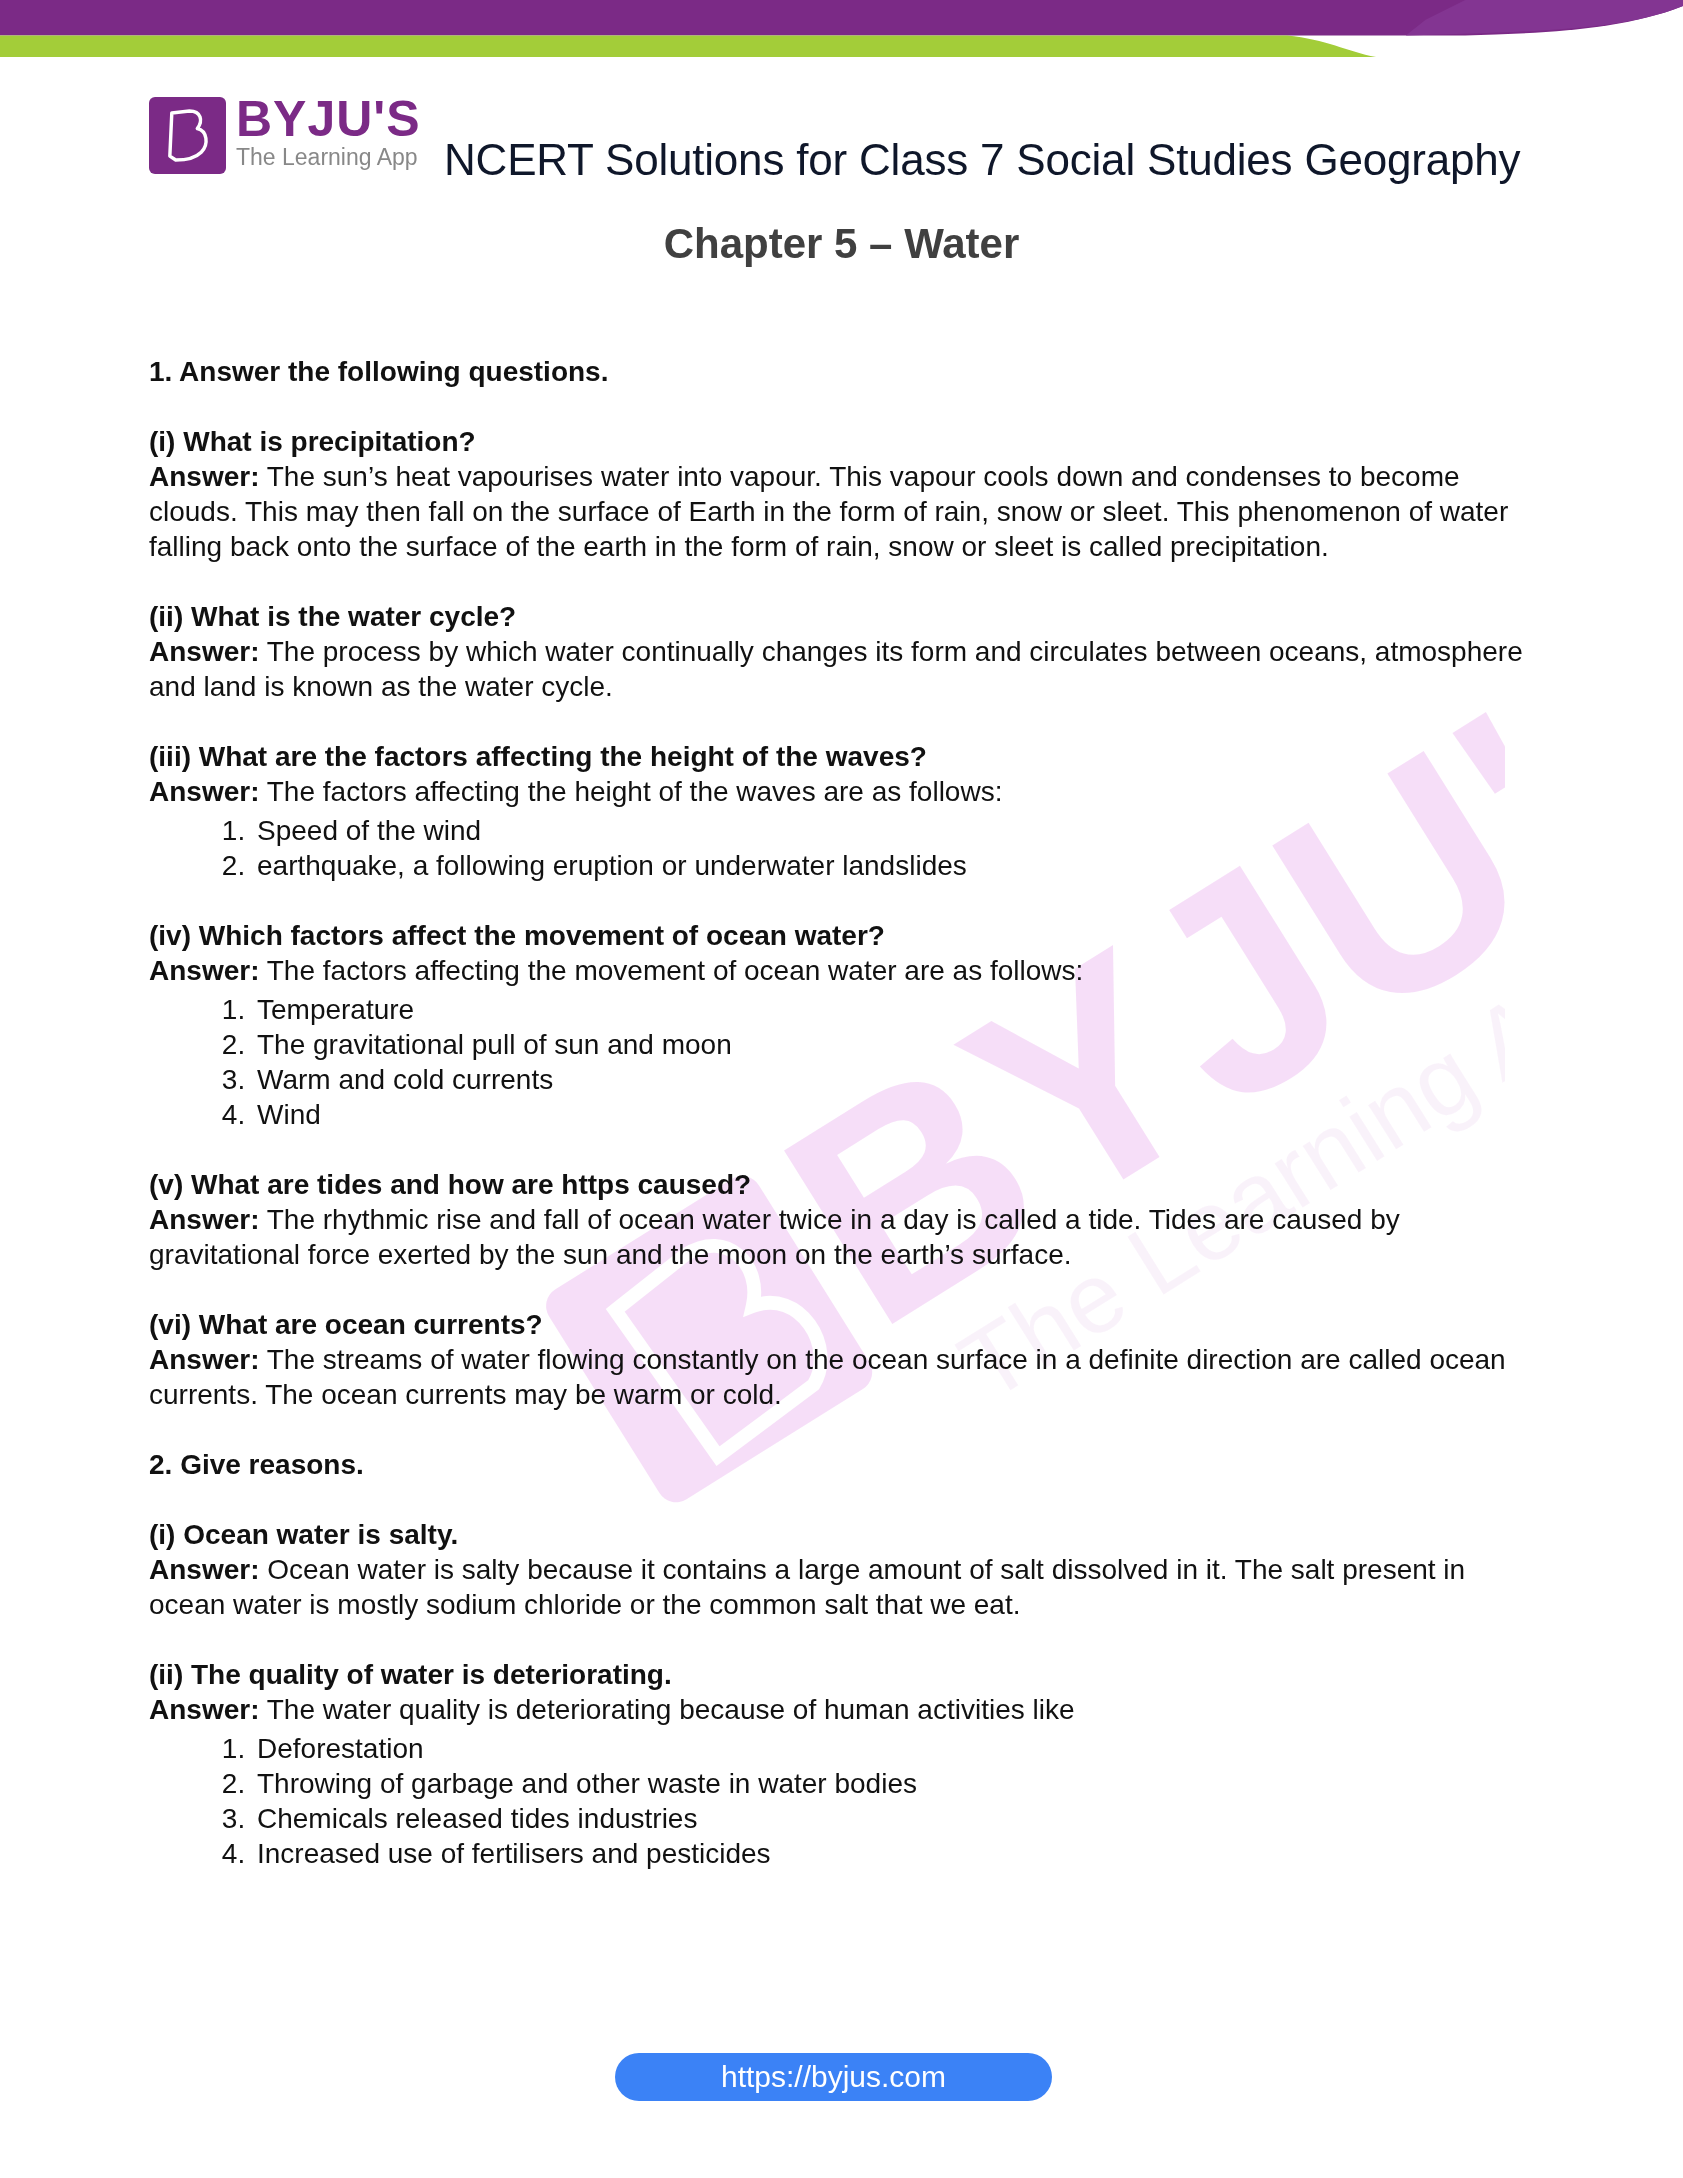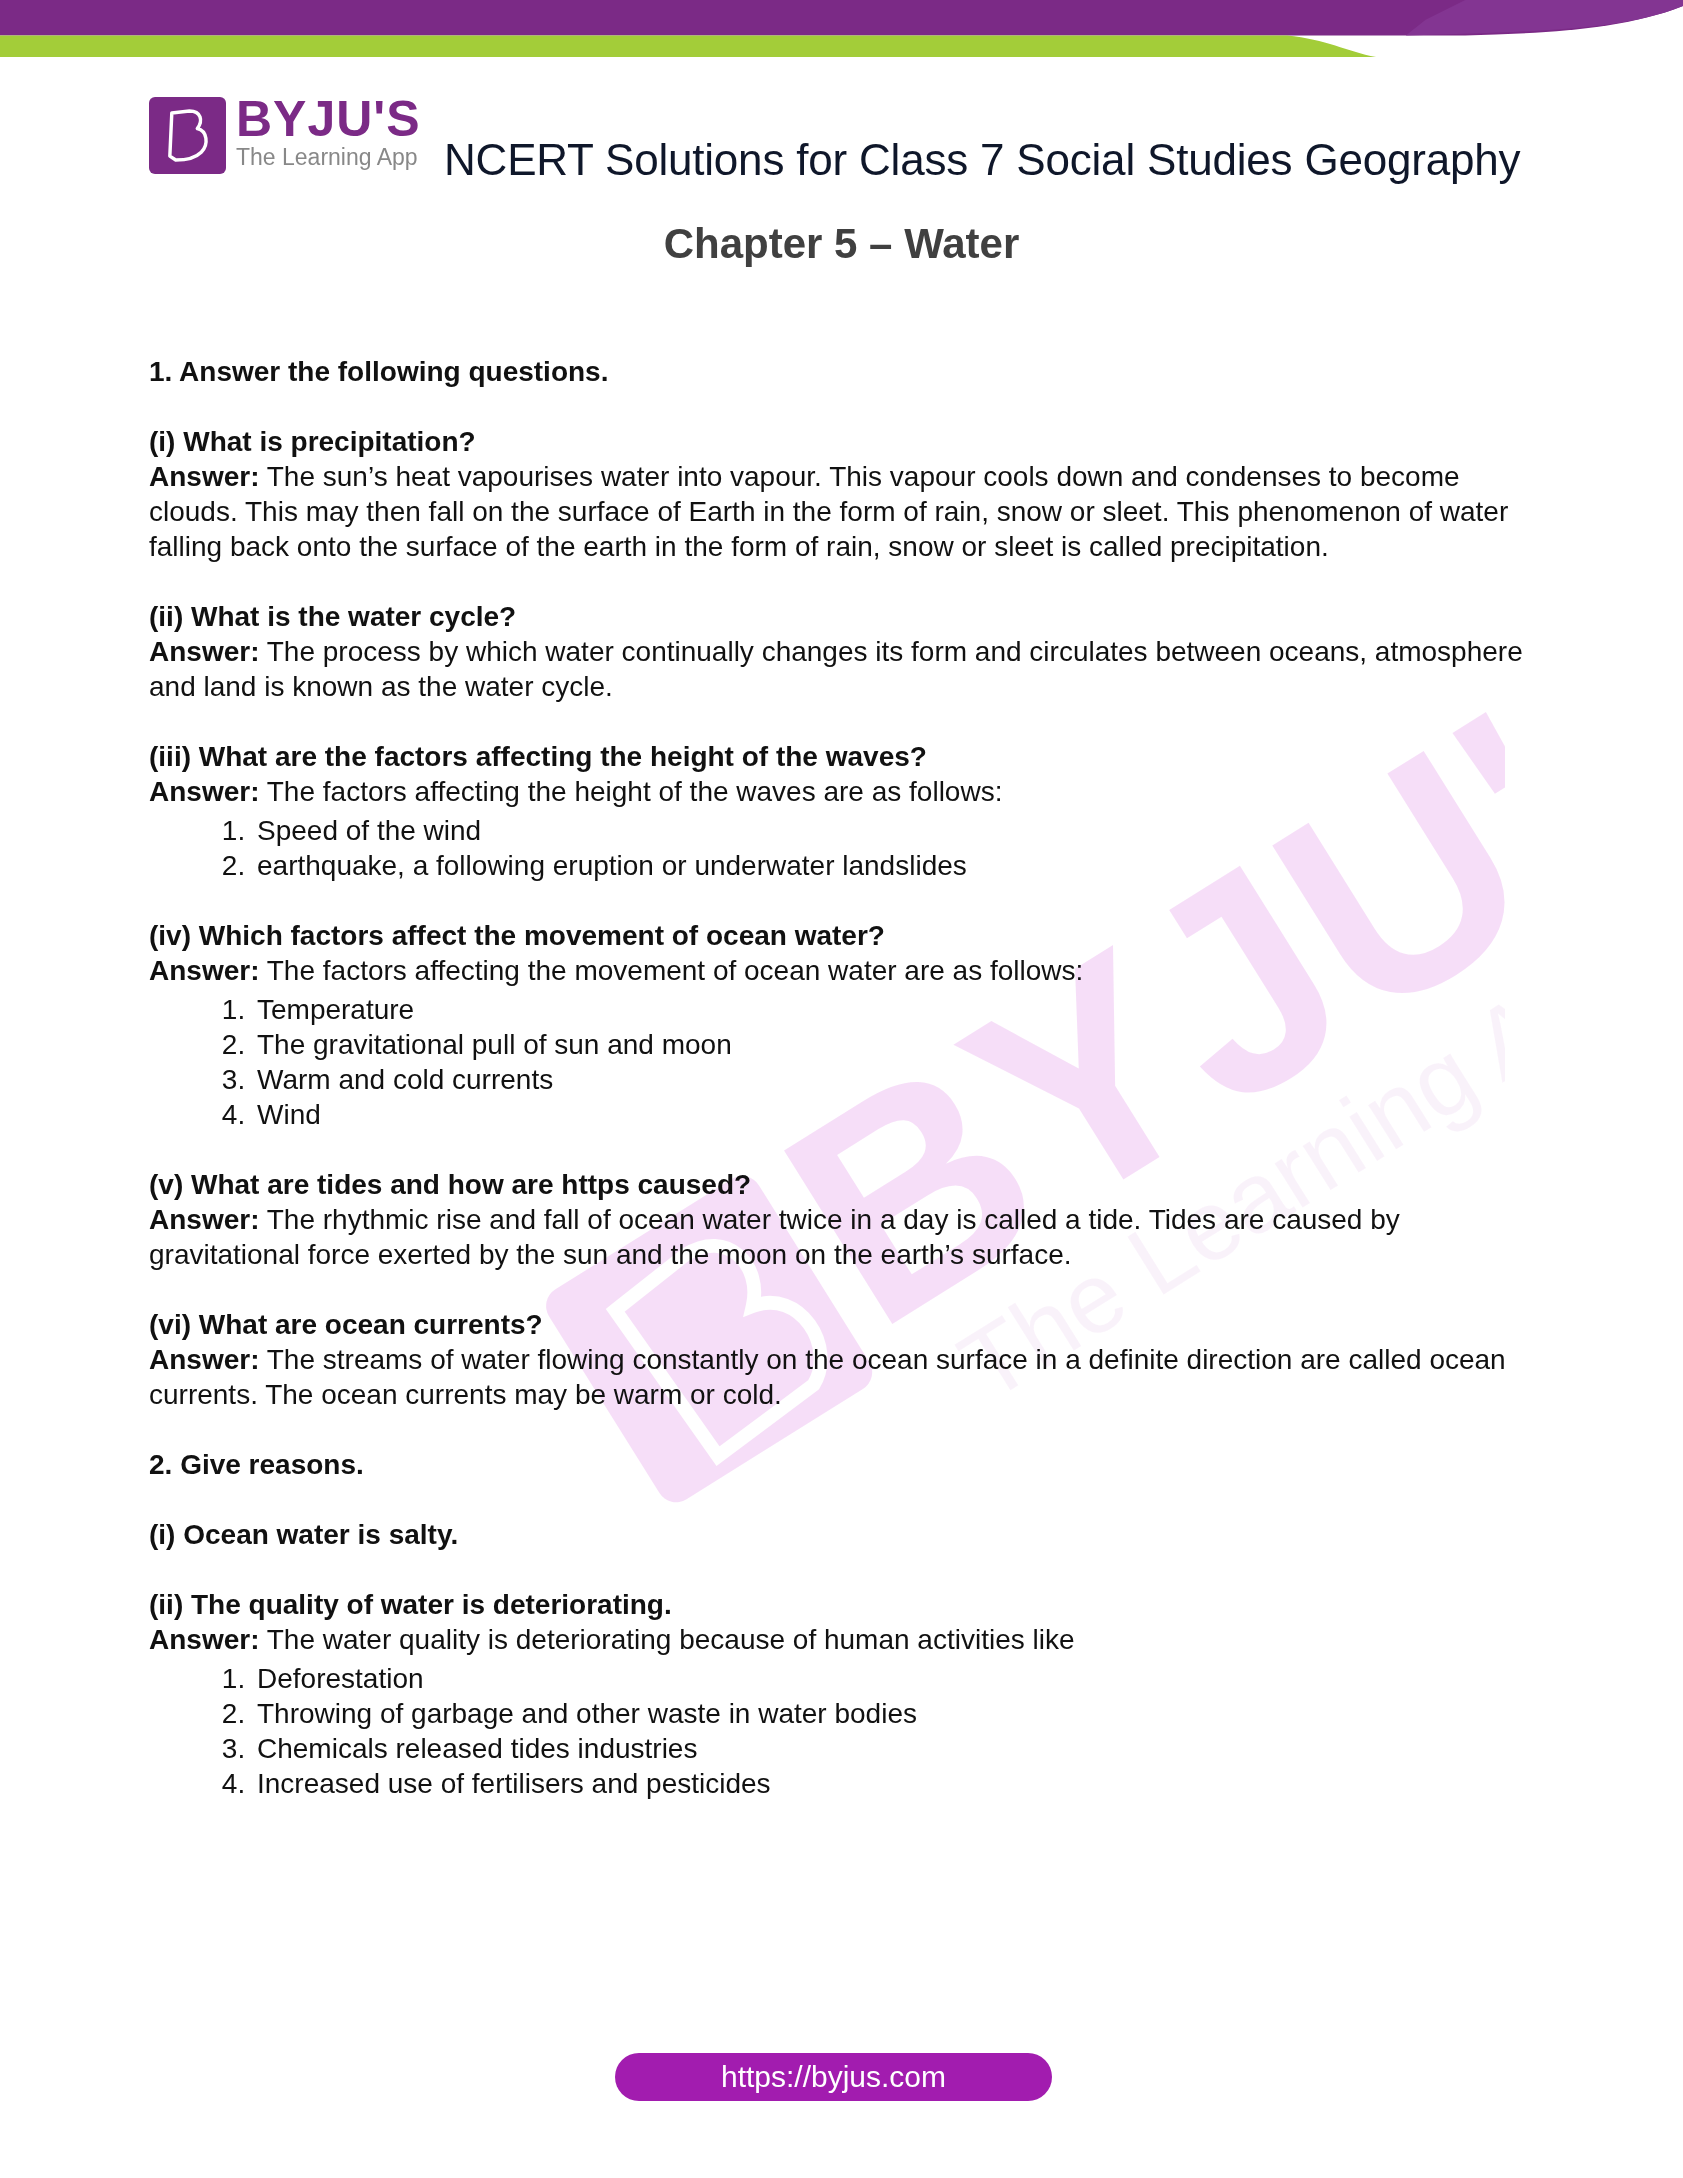--- a/index.html
+++ b/index.html
@@ -28,21 +28,21 @@
   .watermark { position: absolute; left: 416px; top: 614px; width: 1089px; height: 891px; pointer-events: none; }
   .content { position: absolute; left: 149px; top: 354px; width: 1386px; font-size: 28px; line-height: 35px; }
   .section-head { font-weight: bold; margin-bottom: 35px; }
   .q { margin-bottom: 35px; }
   .q-title { font-weight: bold; }
   .ans-label { font-weight: bold; }
   ol { margin: 4px; padding-left: 100px; }
   ol li { padding-left: 4px; }
   .footer-pill {
     position: absolute; left: 615px; top: 2053px; width: 437px; height: 48px;
-    background: #a21caf; border-radius: 24px; color: #ffffff; font-size: 30px;
+    background: #3b82f6; border-radius: 24px; color: #ffffff; font-size: 30px;
     display: flex; align-items: center; justify-content: center;
   }
 </style>
 </head>
 <body>
 
 <svg class="top-banner" viewBox="0 0 1700 62" preserveAspectRatio="none">
   <path d="M0 0 H1700 V6 C1640 30 1560 34 1480 36 L0 36 Z" fill="#7b2a86"></path>
   <path d="M0 36 H1300 C1340 40 1360 52 1390 58 L0 58 Z" fill="#a3cd39"></path>
   <path d="M1480 0 H1700 V6 C1650 26 1590 32 1420 36 L1440 20 Z" fill="#833592"></path>
@@ -113,20 +113,21 @@
 
   <div class="q">
     <div class="q-title">(vi) What are ocean currents?</div>
     <div><span class="ans-label">Answer:</span> <span>The streams of water flowing constantly on the ocean surface in a definite direction are called ocean currents. The ocean currents may be warm or cold.</span></div>
   </div>
 
   <div class="section-head">2. Give reasons.</div>
 
   <div class="q">
     <div class="q-title">(i) Ocean water is salty.</div>
+    <div><span class="ans-label">Answer:</span> <span>Ocean water is salty because it contains a large amount of salt dissolved in it. The salt present in ocean water is mostly sodium chloride or the common salt that we eat.</span></div>
   </div>
 
   <div class="q">
     <div class="q-title">(ii) The quality of water is deteriorating.</div>
     <div><span class="ans-label">Answer:</span> <span>The water quality is deteriorating because of human activities like</span></div>
     <ol>
       <li>Deforestation</li>
       <li>Throwing of garbage and other waste in water bodies</li>
       <li>Chemicals released tides industries</li>
       <li>Increased use of fertilisers and pesticides</li>

